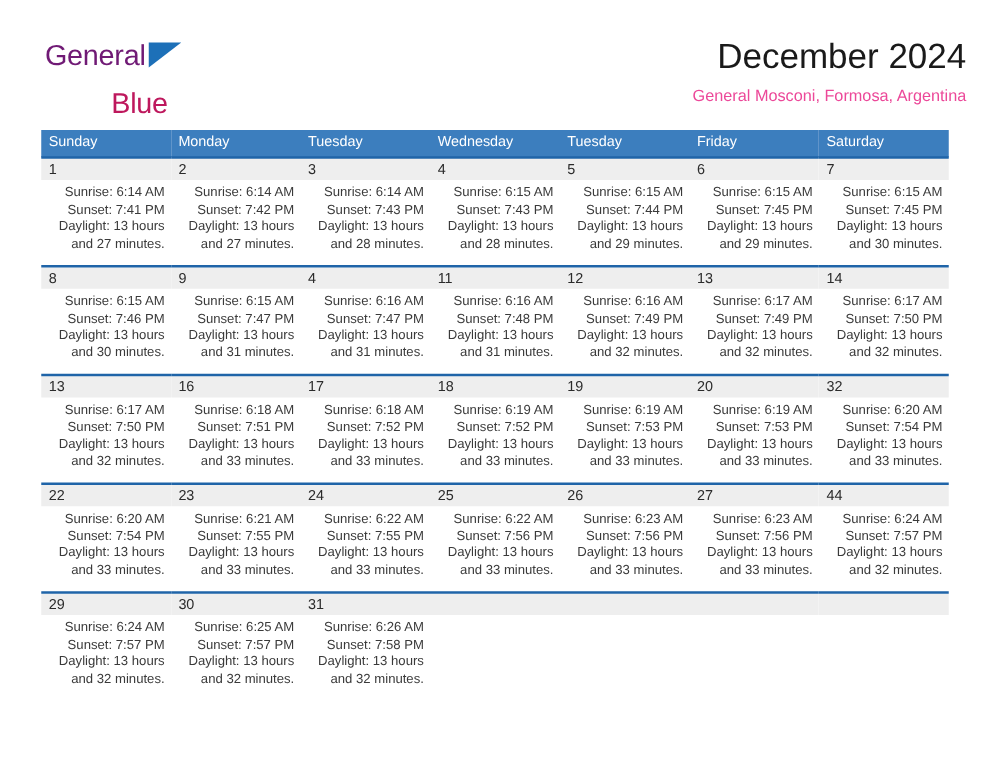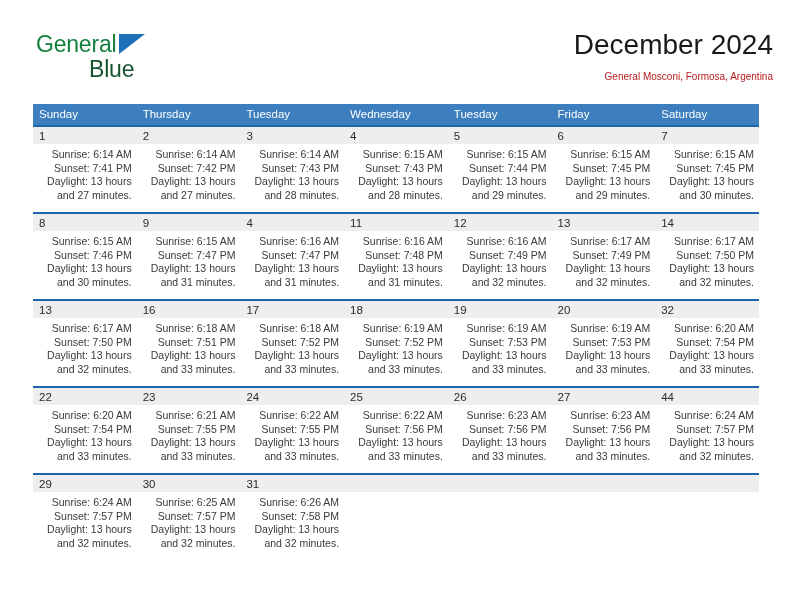--- a/index.html
+++ b/index.html
@@ -28,62 +28,62 @@
   .brand {
     position: absolute;
     left: 36px;
     top: 32px;
     width: 240px;
     height: 56px;
   }
   .brand-line1 {
     position: relative;
     font-size: 23px;
-    color: #15803d;
+    color: #701a75;
     letter-spacing: -0.2px;
     line-height: 24px;
     height: 24px;
     display: block;
   }
   .brand-triangle {
     position: absolute;
     left: 83px;
     top: 2px;
     width: 0;
     height: 0;
     border-left: 26px solid #1d70b8;
     border-bottom: 20px solid transparent;
   }
   .brand-line2 {
     display: block;
     margin-left: 53px;
-    margin-top: 1px;
+    margin-top: 14px;
     font-size: 23px;
-    color: #14532d;
+    color: #be185d;
     line-height: 24px;
     letter-spacing: -0.2px;
   }
 
   .title-block {
     position: absolute;
     right: 19px;
     top: 28px;
     text-align: right;
   }
   .cal-title {
     font-size: 28px;
     color: #1a1a1a;
     line-height: 34px;
     font-weight: normal;
     white-space: nowrap;
   }
   .cal-subtitle {
     margin-top: 6px;
-    font-size: 10px;
-    color: #b91c1c;
+    font-size: 13px;
+    color: #ec4899;
     line-height: 18px;
     white-space: nowrap;
   }
 
   
   .calendar {
     position: absolute;
     left: 33px;
     top: 104px;
     width: 726px;
@@ -160,21 +160,21 @@
         <col>
         <col>
         <col>
         <col>
         <col>
         <col>
     </colgroup>
     <thead>
       <tr>
         <th>Sunday</th>
-        <th>Thursday</th>
+        <th>Monday</th>
         <th>Tuesday</th>
         <th>Wednesday</th>
         <th>Tuesday</th>
         <th>Friday</th>
         <th>Saturday</th>
       </tr>
     </thead>
     <tbody>
         <tr class="week-row">
           <td>

